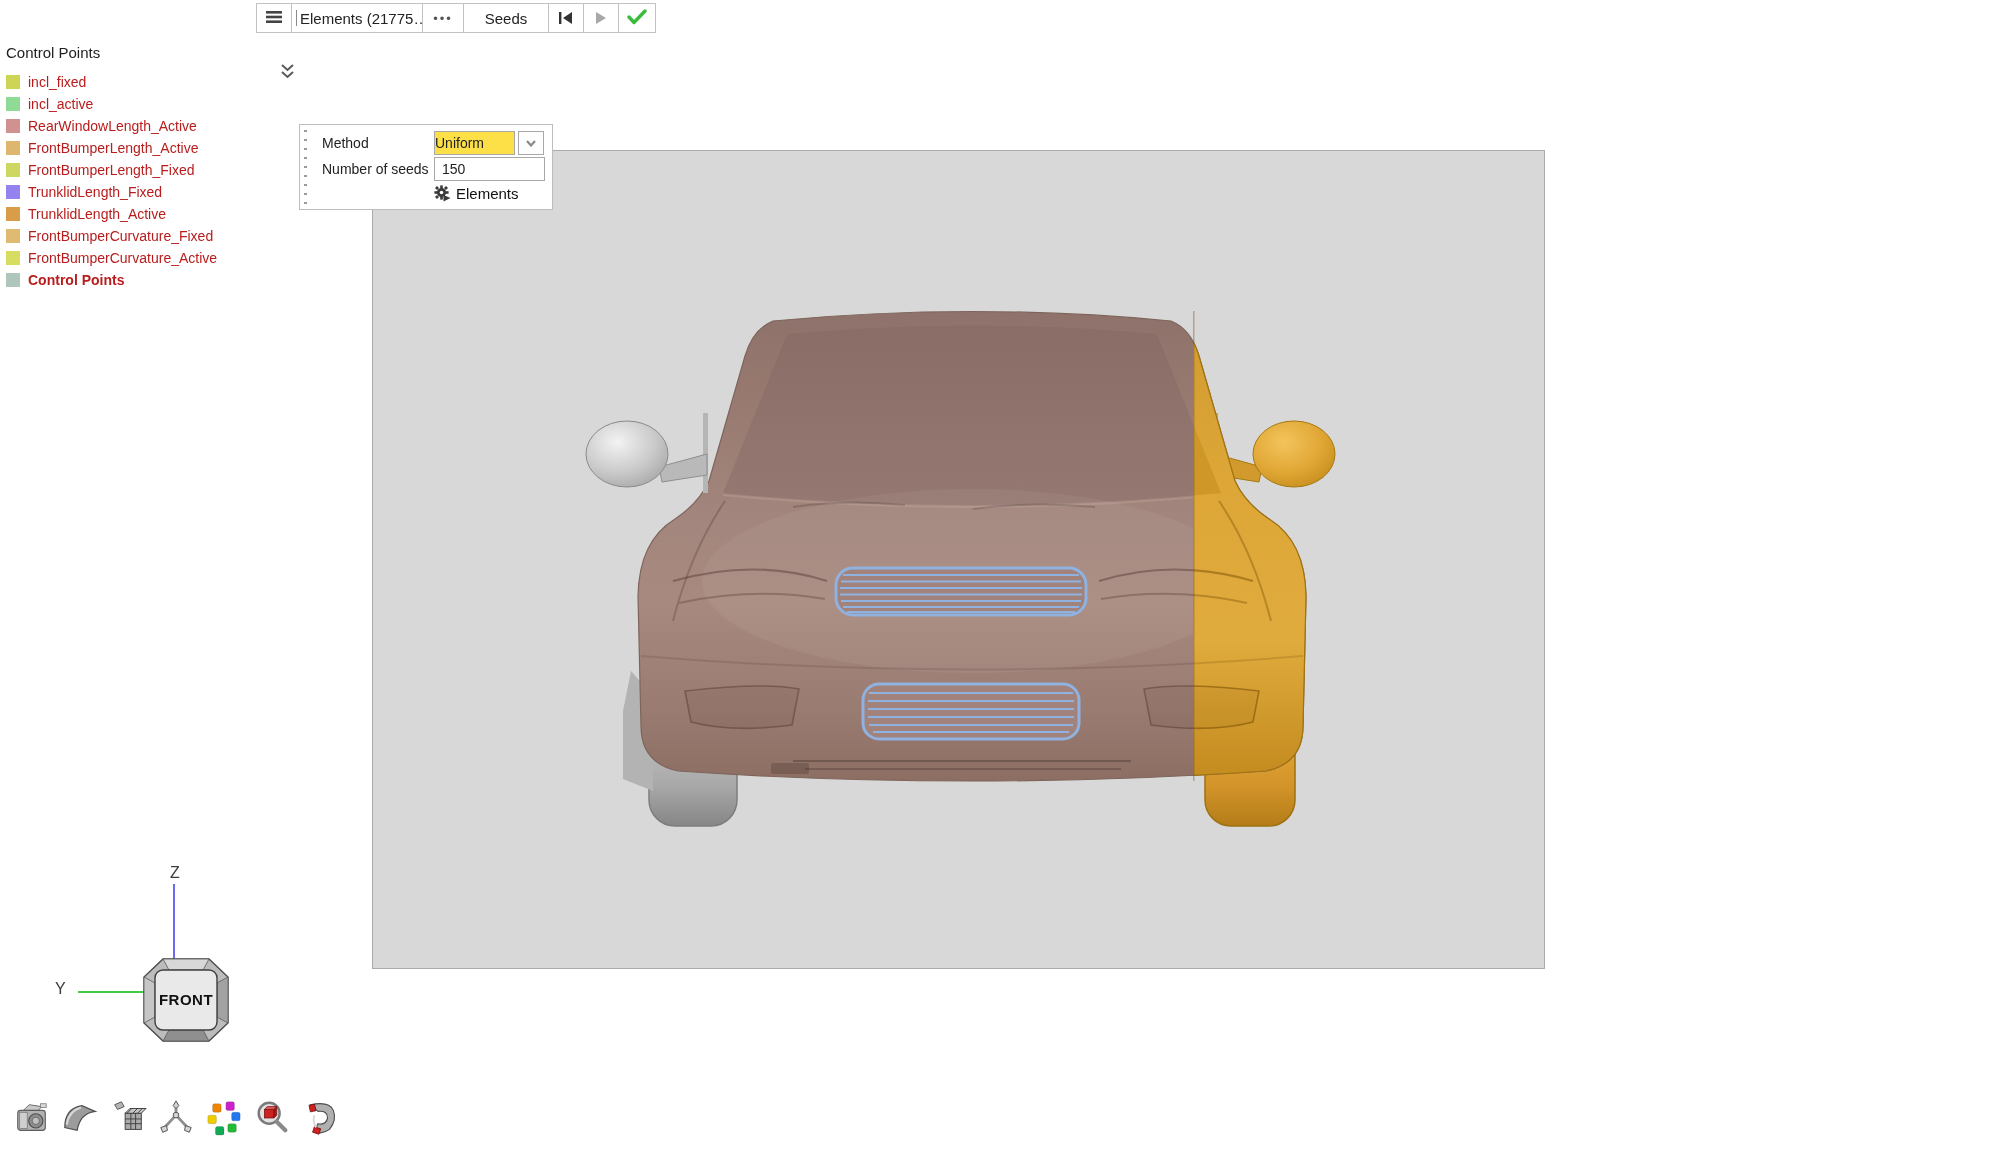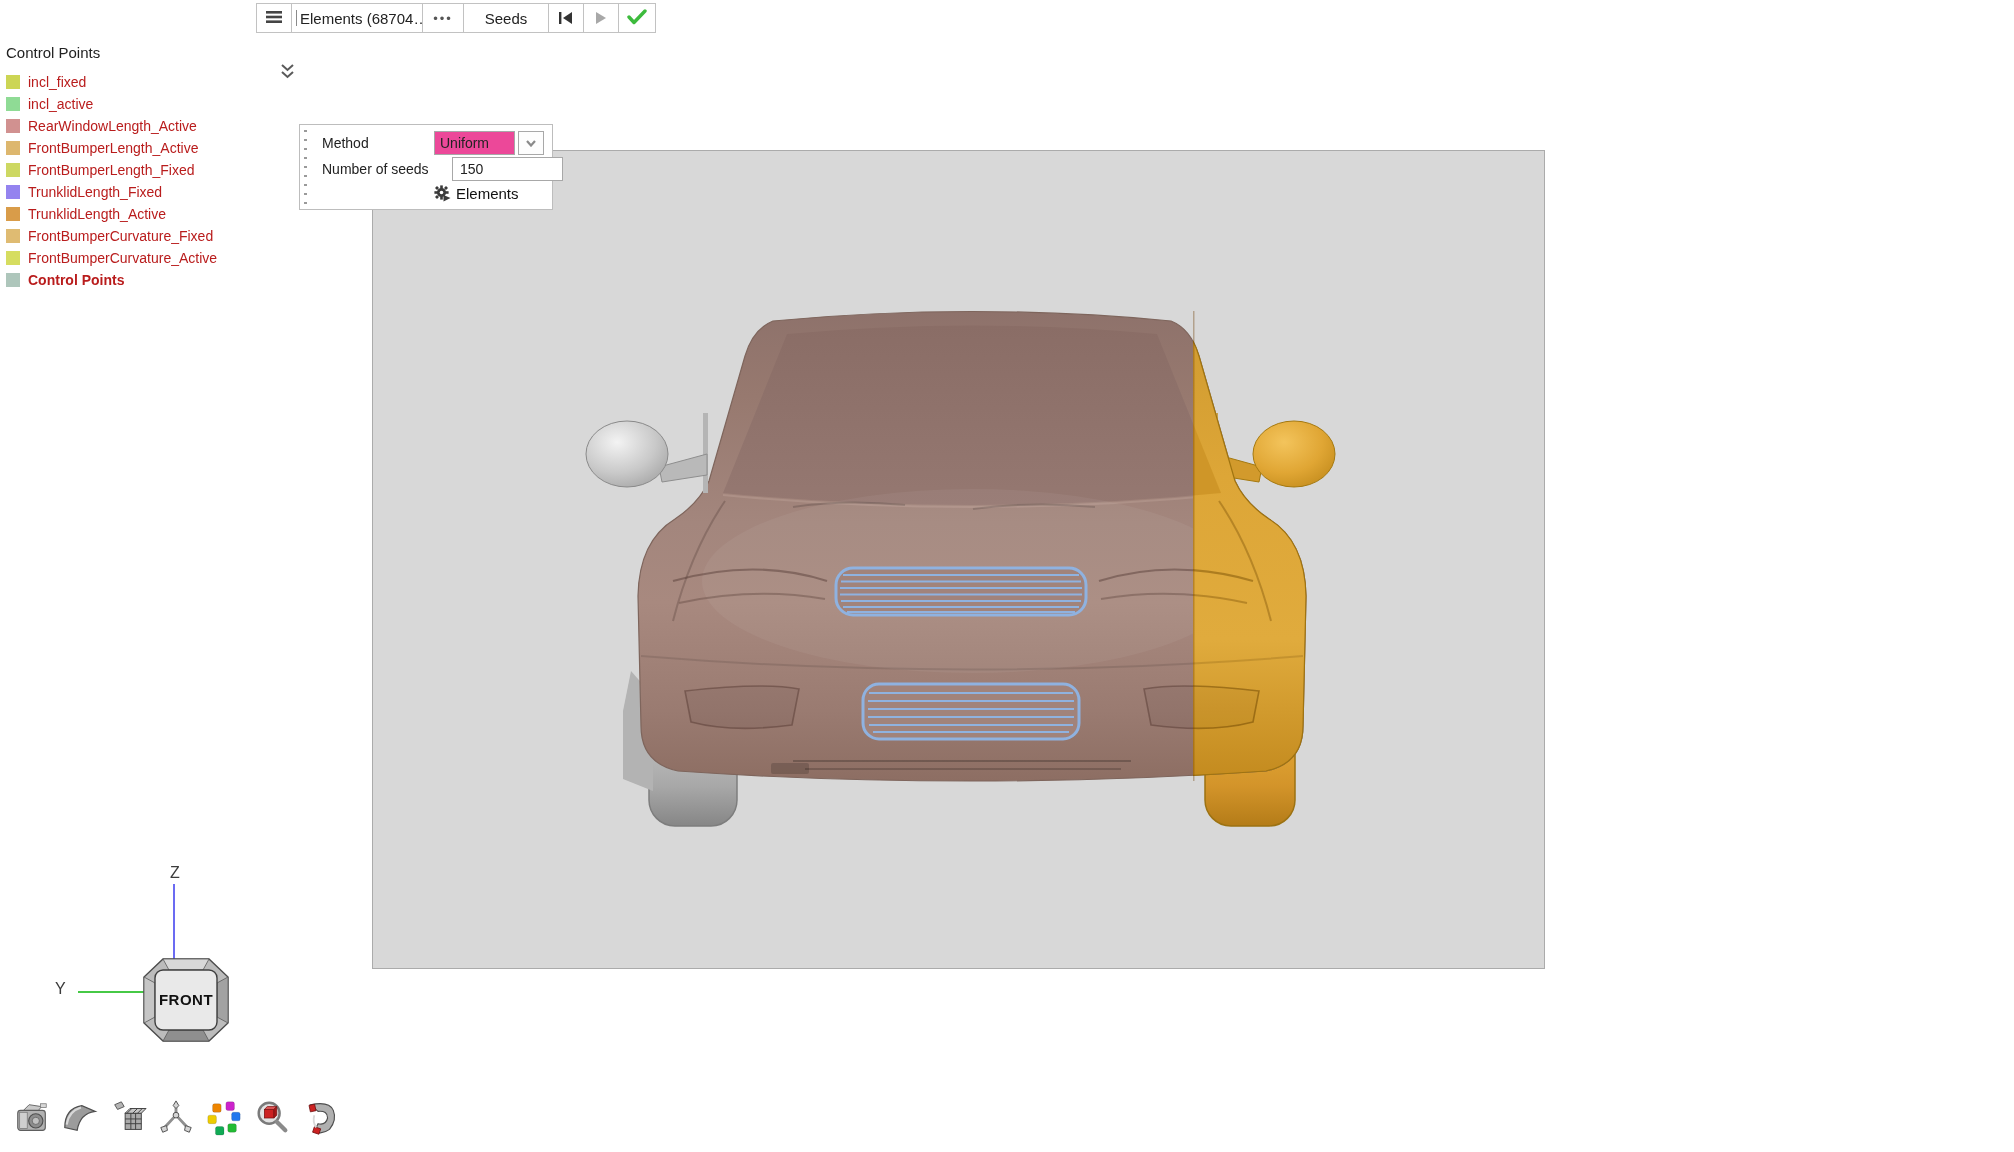--- a/index.html
+++ b/index.html
@@ -36,21 +36,21 @@
     background:#d8d8d8; border:1px solid #ababab; }
 
   
   .dialog { position:absolute; left:299px; top:124px; width:254px; height:86px;
     background:#ffffff; border:1px solid #bdbdbd; z-index:5; }
   .dialog-handle { position:absolute; left:4px; top:5px; bottom:5px; width:3px;
     background:repeating-linear-gradient(to bottom,#9a9a9a 0 2px, transparent 2px 9px); }
   .dlg-row { position:absolute; left:22px; height:24px; display:flex; align-items:center; font-size:14px; color:#222; }
   .dlg-label { width:112px; }
   .dlg-select { width:81px; height:24px; border:1px solid #a8a8a8; font-size:14px;
-    display:flex; align-items:center; padding-left:5px; background:#ec4899; }
+    display:flex; align-items:center; background:#fde047; }
   .dlg-select-arrow { width:26px; height:24px; border:1px solid #a8a8a8; margin-left:3px;
     display:flex; align-items:center; justify-content:center; background:#fdfdfd; }
   .dlg-input { width:111px; height:24px; border:1px solid #a8a8a8; font-size:14px; padding-left:7px;
     font-family:"Liberation Sans", sans-serif; color:#222; outline:none; }
   .calc-btn { position:absolute; left:134px; top:57px; height:22px; display:flex; align-items:center;
     font-size:15px; color:#111; cursor:default; background:none; border:none;
     font-family:"Liberation Sans", sans-serif; }
   .calc-btn svg { margin-right:5px; }
 
   
@@ -73,21 +73,21 @@
           <g fill="#444">
             <rect y="1" width="16" height="2.6"></rect>
             <rect y="5.7" width="16" height="2.6"></rect>
             <rect y="10.4" width="16" height="2.6"></rect>
           </g>
         </svg>
     </span>
   </div>
   <div class="gb-btn gb-elements">
     <span class="caret-tick"></span>
-    <span>Elements (68704…</span>
+    <span>Elements (21775…</span>
   </div>
   <div class="gb-btn gb-dots">
     <span>•••</span>
   </div>
   <div class="gb-btn gb-seeds">
     <span>Seeds</span>
   </div>
   <div class="gb-btn icon-btn">
     <span>
       <svg width="14" height="12" viewBox="0 0 14 12">
@@ -308,21 +308,21 @@
   <div class="dialog-handle"></div>
   <div class="dlg-row" style="top:6px;">
     <span class="dlg-label">Method</span>
     <span class="dlg-select">Uniform</span>
     <span class="dlg-select-arrow">
       <svg width="10" height="7" viewBox="0 0 10 7">
           <polyline points="1,1 5,5.5 9,1" fill="none" stroke="#8a8a8a" stroke-width="2.2"></polyline>
         </svg>
     </span>
   </div>
-  <div class="dlg-row" style="top:32px;gap:18px;">
+  <div class="dlg-row" style="top:32px;">
     <span class="dlg-label">Number of seeds</span>
     <input class="dlg-input" type="text" value="150" style="">
   </div>
   <button class="calc-btn">
     <svg width="17" height="17" viewBox="0 0 17 17">
       <g fill="#3a3a3a">
         <circle cx="7.5" cy="7.5" r="4.6"></circle>
         <rect x="6.2" y="0.4" width="2.6" height="3.4"></rect>
           <rect x="6.2" y="11.2" width="2.6" height="3.4"></rect>
         <rect x="0.4" y="6.2" width="3.4" height="2.6"></rect>

